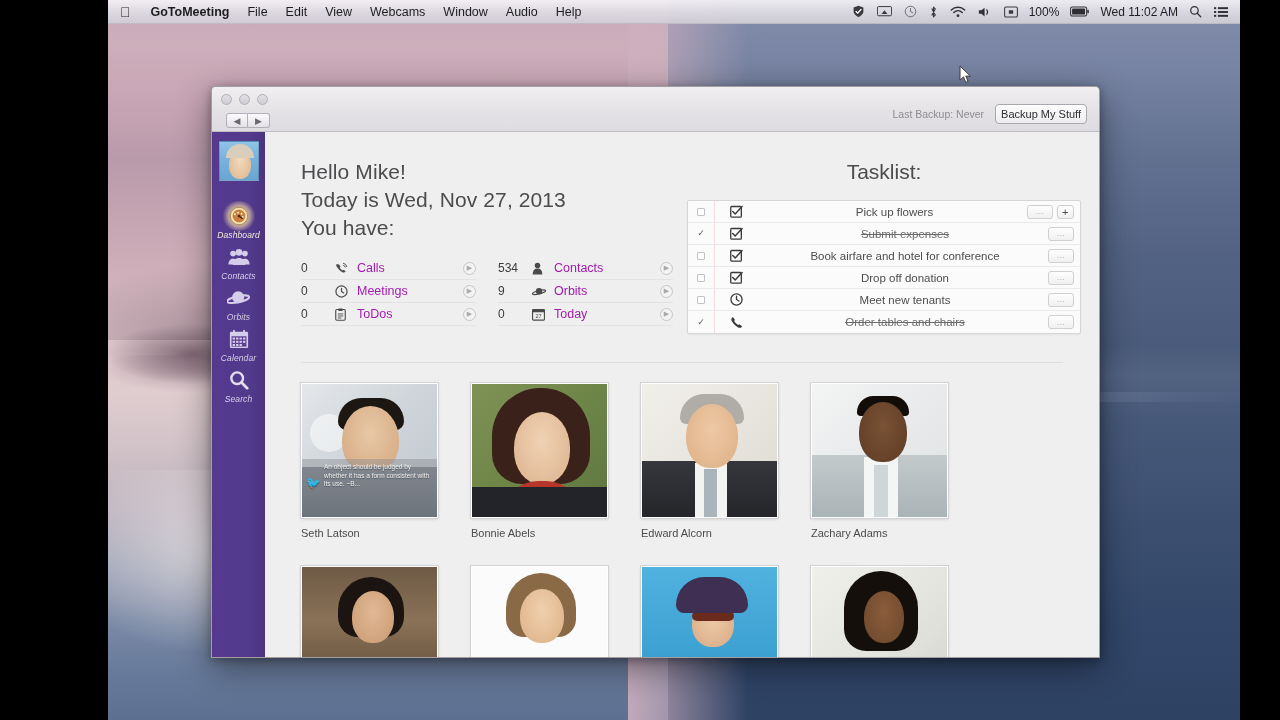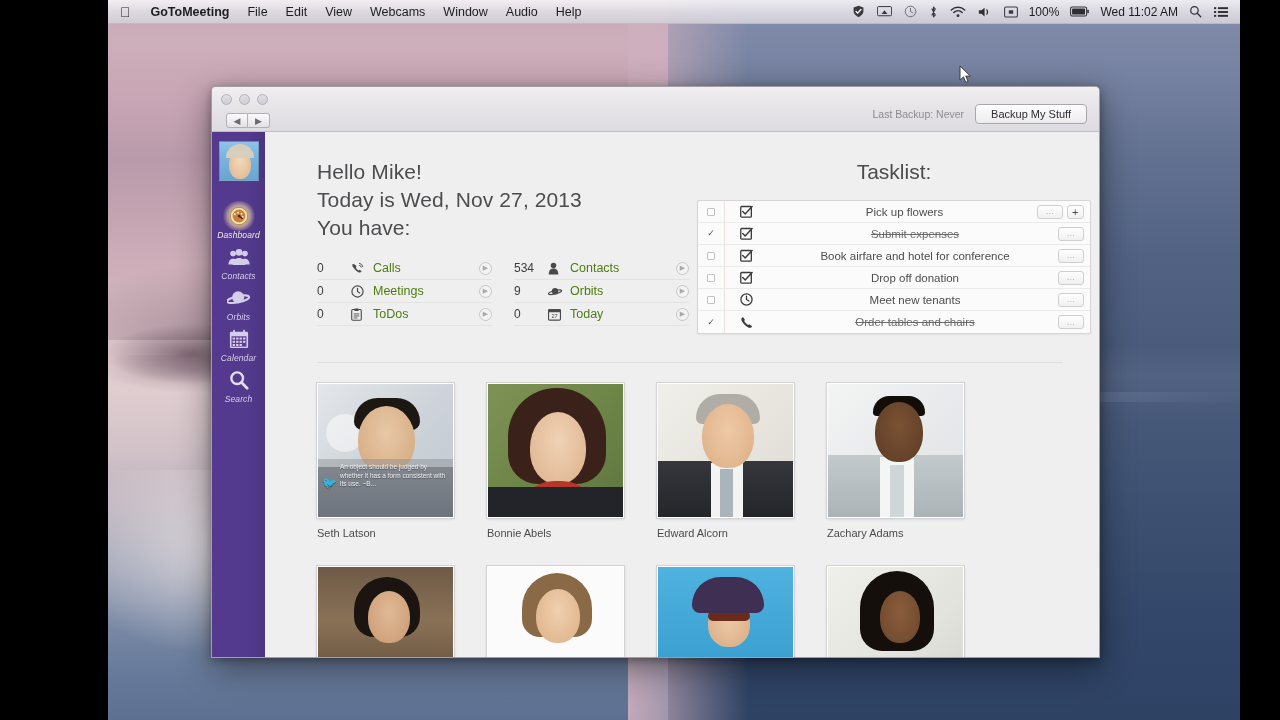--- a/index.html
+++ b/index.html
@@ -94,21 +94,21 @@
   .navbtn {
     width:22px; height:15px; background:linear-gradient(to bottom,#fbfafc,#e4e1e6);
     border:1px solid #b2afb8; display:flex; align-items:center; justify-content:center;
     color:#6b6872; font-size:9px;
   }
   .navbtn:first-child { border-radius:3px 0 0 3px; }
   .navbtn:last-child { border-radius:0 3px 3px 0; border-left:none; }
   .tb-right { position:absolute; right:12px; top:17px; display:flex; align-items:center; gap:11px; }
   .backup-label { font-size:10.5px; color:#8d8b91; }
   .backup-btn {
-    font-size:11px; color:#2e2c32; padding:3px 15px;
+    font-size:11px; color:#2e2c32; padding:3px 5px;
     background:linear-gradient(to bottom,#fdfdfd,#ececee);
     border:1px solid #a9a6ae; border-radius:4px;
     box-shadow:0 1px 0 rgba(255,255,255,.8) inset;
   }
 
   #wbody { display:flex; height:527px; }
 
   
   #sidebar {
     width:53px; background:linear-gradient(to right,#55398f 0%,#523a8c 70%,#4b3480 100%);
@@ -134,39 +134,39 @@
     background:radial-gradient(circle, rgba(255,244,214,.95) 0%, rgba(255,230,170,.55) 48%, rgba(255,220,150,0) 72%);
   }
   .nav-ico svg { position:relative; z-index:2; }
   .nav-label { font-size:8.5px; color:#d7cfe8; margin-top:1px; letter-spacing:.1px; }
   .nav-item.active .nav-label { color:#f0ead8; }
 
   
   #content {
     flex:1; background:#efeff0; position:relative; overflow:hidden;
   }
-  #contentInner { padding:26px 0 0 0;margin-left:16px; }
+  #contentInner { padding:26px 0 0 0; }
 
   .top-cols { display:flex; padding:0 18px 0 36px; }
   .col-left { width:388px; }
   .col-right { flex:1; padding-left:8px;text-align:center; }
 
   h1.greet { font-size:21px; font-weight:normal; color:#4c4c4e; line-height:28px; letter-spacing:.1px; }
   .tl-title { font-size:21px; font-weight:normal; color:#4c4c4e; line-height:28px; }
 
   .stats { display:flex; margin-top:15px; gap:0; }
   .stat-col { width:175px; }
   .stat-col + .stat-col { margin-left:22px; }
   .stat-row {
     display:flex; align-items:center; height:23px;
     border-bottom:1px solid #e3e3e4; font-size:12.5px; color:#6e6e70;
   }
   .stat-num { width:34px; color:#3c3c3e; font-size:12px; }
   .stat-ico { width:22px; display:flex; align-items:center; color:#4a4a4c; }
-  .stat-name { flex:1; color:#4d7c0f; }
+  .stat-name { flex:1; color:#a21caf; }
   .stat-go {
     width:13px; height:13px; border-radius:50%;
     border:1px solid #c6c6c8; background:#f3f3f4;
     display:flex; align-items:center; justify-content:center;
     color:#aaa; font-size:7px;
   }
 
   
   .tasklist {
     margin-top:14px; background:#fbfbfb;

